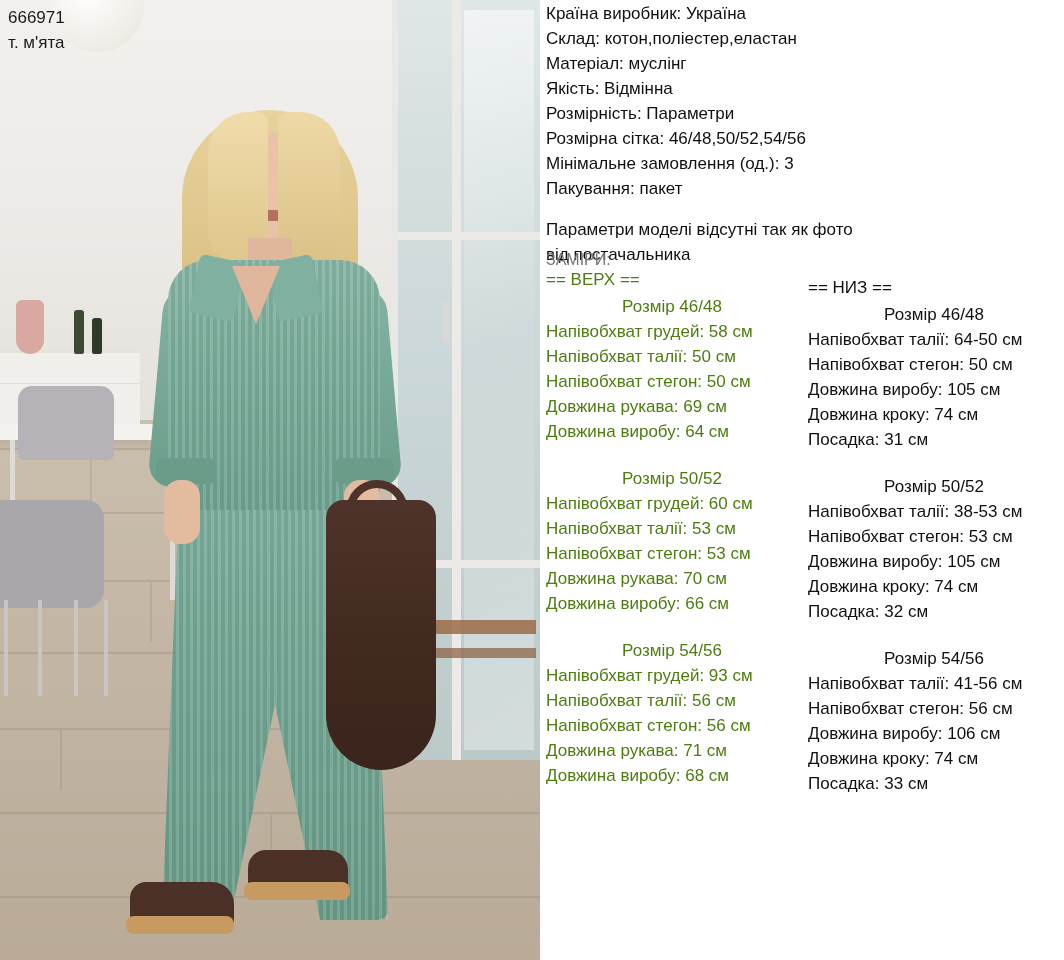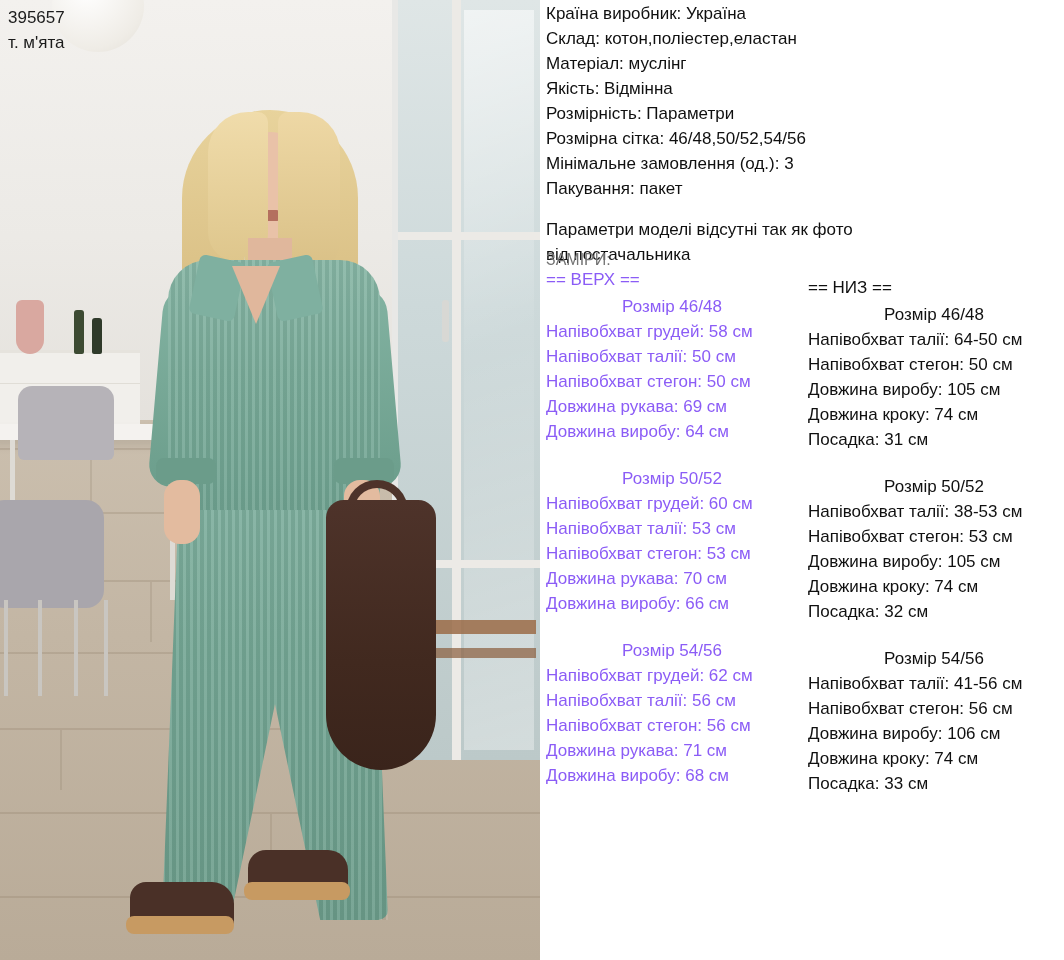--- a/index.html
+++ b/index.html
@@ -226,21 +226,21 @@
     font-size: 17px; line-height: 1.47; color: #101010;
   }
   .spec .blank { height: 16px; }
   .note { margin-top: 0; }
   .measures-title {
     position: absolute; left: 6px; top: 248px;
     font-size: 16px; color: #737373; line-height: 1.47;
   }
   .col-left {
     position: absolute; left: 6px; top: 268px; width: 252px;
-    font-size: 17px; line-height: 1.47; color: #8b5cf6;
+    font-size: 17px; line-height: 1.47; color: #4d7c0f;
   }
   .col-right {
     position: absolute; left: 268px; top: 268px; width: 252px;
     font-size: 17px; line-height: 1.47; color: #101010;
   }
   .grp { margin-bottom: 22px; }
   .grp .hdr { white-space: nowrap; text-align: center; }
   .grp .line { white-space: nowrap; }
   .sec-head { margin-bottom: 2px; }
 </style>
@@ -331,21 +331,21 @@
       <div class="bag-strap"></div>
       <div class="bag"></div>
 
       <div class="shoe-l"></div>
       <div class="shoe-l-sole"></div>
       <div class="shoe-r"></div>
       <div class="shoe-r-sole"></div>
     </div>
 
     <div class="code-label">
-      <div>395657</div>
+      <div>666971</div>
       <div>т. м'ята</div>
     </div>
   </div>
 
   <div class="textpanel">
 
     <div class="spec">
       <div>Країна виробник: Україна</div>
       <div>Склад: котон,поліестер,еластан</div>
       <div>Матеріал: муслінг</div>
@@ -374,21 +374,21 @@
       <div class="grp">
         <div class="hdr">Розмір 50/52</div>
         <div class="line">Напівобхват грудей: 60 см</div>
         <div class="line">Напівобхват талії: 53 см</div>
         <div class="line">Напівобхват стегон: 53 см</div>
         <div class="line">Довжина рукава: 70 см</div>
         <div class="line">Довжина виробу: 66 см</div>
       </div>
       <div class="grp">
         <div class="hdr">Розмір 54/56</div>
-        <div class="line">Напівобхват грудей: 62 см</div>
+        <div class="line">Напівобхват грудей: 93 см</div>
         <div class="line">Напівобхват талії: 56 см</div>
         <div class="line">Напівобхват стегон: 56 см</div>
         <div class="line">Довжина рукава: 71 см</div>
         <div class="line">Довжина виробу: 68 см</div>
       </div>
     </div>
 
     <div class="col-right">
       <div class="sec-head" style="margin-top:8px">== НИЗ ==</div>
       <div class="grp">

